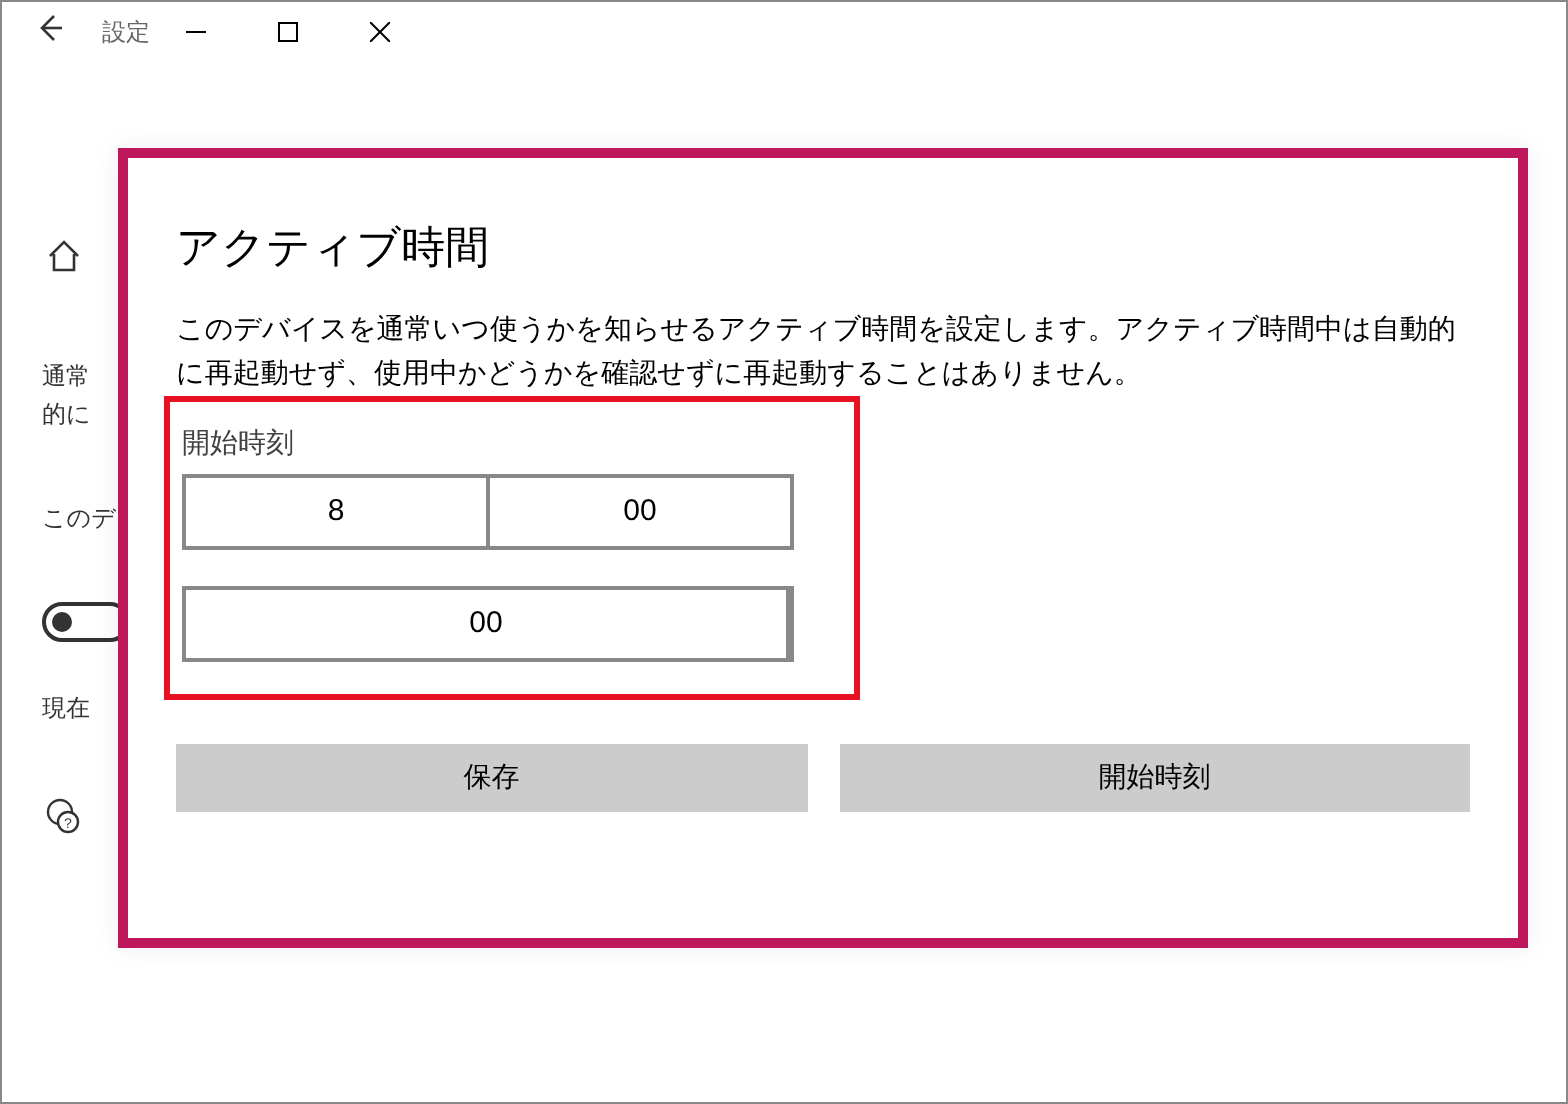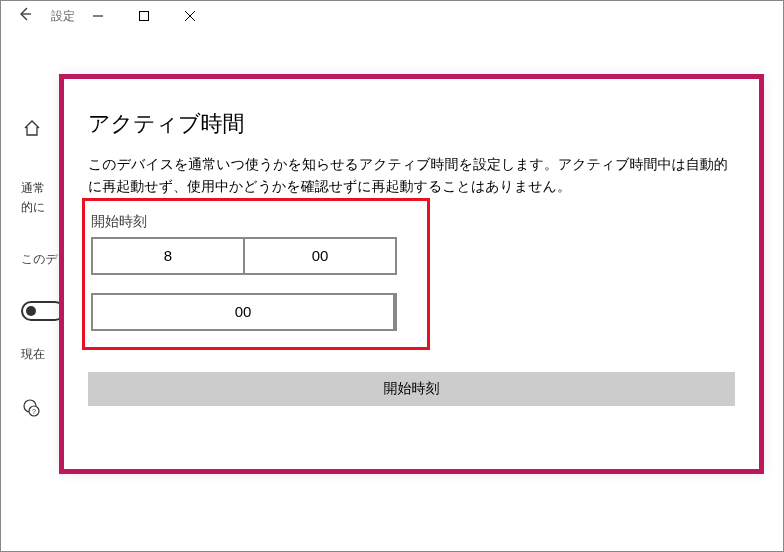--- a/index.html
+++ b/index.html
@@ -237,15 +237,16 @@
       </div>
     </div>
     <div class="time-section">
       <div class="time-picker">
         <div class="time-cell">00</div>
       </div>
     </div>
   </div>
 
   <div class="dialog-buttons">
+    <button class="dlg-btn">保存</button>
     <button class="dlg-btn">開始時刻</button>
   </div>
 </div>
 
 </body></html>

